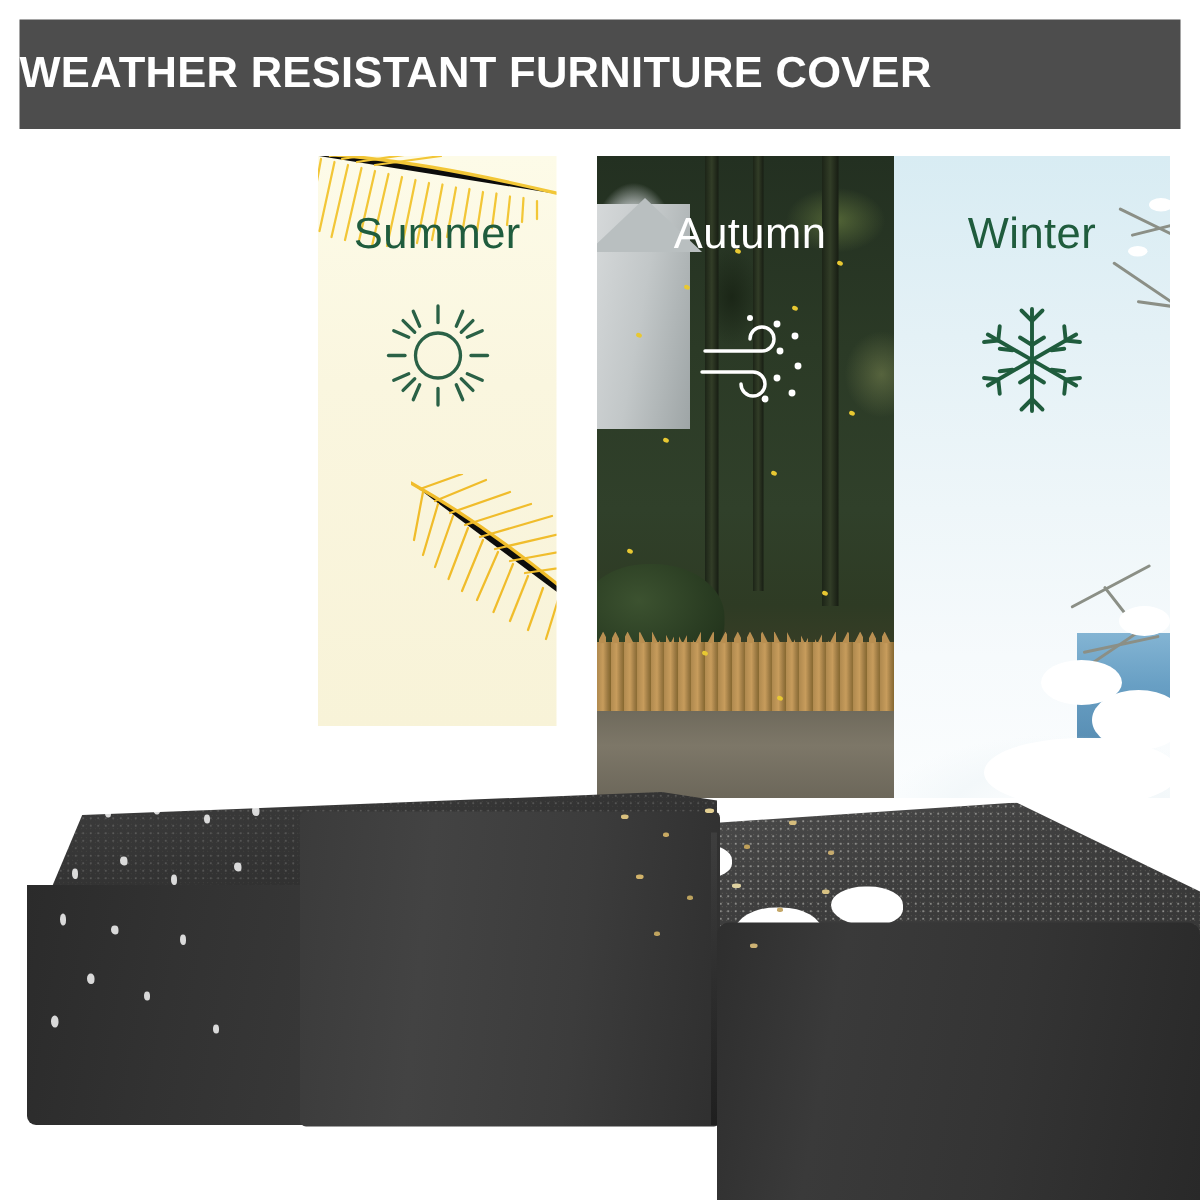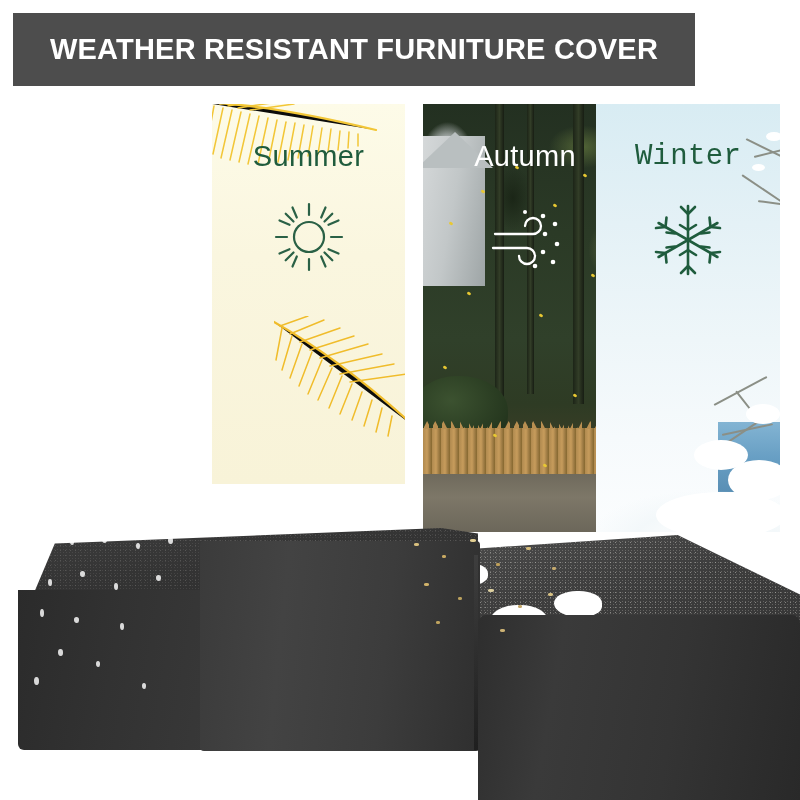--- a/index.html
+++ b/index.html
@@ -20,26 +20,26 @@
     height: 800px;
     background: #ffffff;
     overflow: hidden;
   }
 
   
   .header-bar {
     position: absolute;
     left: 13px;
     top: 13px;
-    width: 682px;
+    width: 774px;
     height: 73px;
     background: #4d4d4d;
     display: flex;
     align-items: center;
-    justify-content: center;
+    justify-content: flex-start;
     box-sizing: border-box;
   }
   .header-title {
     color: #ffffff;
     font-size: 29px;
     font-weight: bold;
     letter-spacing: 0.2px;
     text-transform: uppercase;
     white-space: nowrap;
     font-family: "Liberation Sans", "DejaVu Sans", sans-serif;
@@ -113,32 +113,32 @@
   .leaf-speck {
     position: absolute;
     border-radius: 50%;
     background: rgba(255,255,255,0.18);
     filter: blur(1px);
   }
 
   
   #panel-summer {
     left: 212px;
-    width: 193px;
+    width: 159px;
     height: 380px;
     background: linear-gradient(180deg, #fdfbe8 0%, #faf6df 40%, #f8f3d8 100%);
   }
   .frond {
     position: absolute;
     transform-origin: 0 0;
   }
 
   
   #panel-autumn {
-    left: 423px;
+    left: 398px;
     width: 204px;
     height: 428px;
     background: linear-gradient(180deg, #233021 0%, #2b3a26 30%, #30402a 55%, #2e3b24 70%, #56452a 100%);
   }
   .autumn-sky {
     position: absolute;
     left: 0; top: 0; width: 100%; height: 100%;
     background:
       radial-gradient(ellipse 40px 60px at 12% 14%, #dfe3e4 0%, #c9ced0 38%, rgba(201,206,208,0) 70%),
       radial-gradient(ellipse 46px 30px at 78% 10%, rgba(118,140,70,0.55) 0%, rgba(118,140,70,0) 72%),
@@ -460,21 +460,21 @@
       <div class="snow-clump" style="left:156px;top:60px;width:13px;height:7px;"></div>
 
       <div class="branch" style="left:118px;top:300px;width:60px;height:2px;transform:rotate(-28deg);"></div>
       <div class="branch" style="left:126px;top:330px;width:52px;height:2px;transform:rotate(-12deg);"></div>
       <div class="branch" style="left:110px;top:352px;width:70px;height:2px;transform:rotate(-34deg);"></div>
       <div class="branch" style="left:140px;top:286px;width:34px;height:2px;transform:rotate(52deg);"></div>
       <div class="snow-clump" style="left:98px;top:336px;width:54px;height:30px;"></div>
       <div class="snow-clump" style="left:132px;top:356px;width:62px;height:40px;"></div>
       <div class="snow-clump" style="left:150px;top:300px;width:34px;height:20px;"></div>
       <div class="snow-clump" style="left:60px;top:388px;width:130px;height:46px;"></div>
-      <div class="panel-label" style="color:#1f5c3d;font-family:Liberation Mono, monospace;">Winter</div>
+      <div class="panel-label" style="color:#1f5c3d;">Winter</div>
       <div class="panel-icon">
         <svg width="80" height="80" viewBox="0 0 80 80" fill="none" stroke="#1f5c3d" stroke-width="2.6" stroke-linecap="round">
           <path d="M40 6 V74"></path>
           <path d="M10.6 23 L69.4 57"></path>
           <path d="M10.6 57 L69.4 23"></path>
           <path d="M40 14 l-7 -7 M40 14 l7 -7"></path>
           <path d="M40 66 l-7 7 M40 66 l7 7"></path>
           <path d="M40 30 l-8 -5 M40 30 l8 -5"></path>
           <path d="M40 50 l-8 5 M40 50 l8 5"></path>
           <path d="M17.5 27 l-9.5 1 M17.5 27 l1 -9.5"></path>

